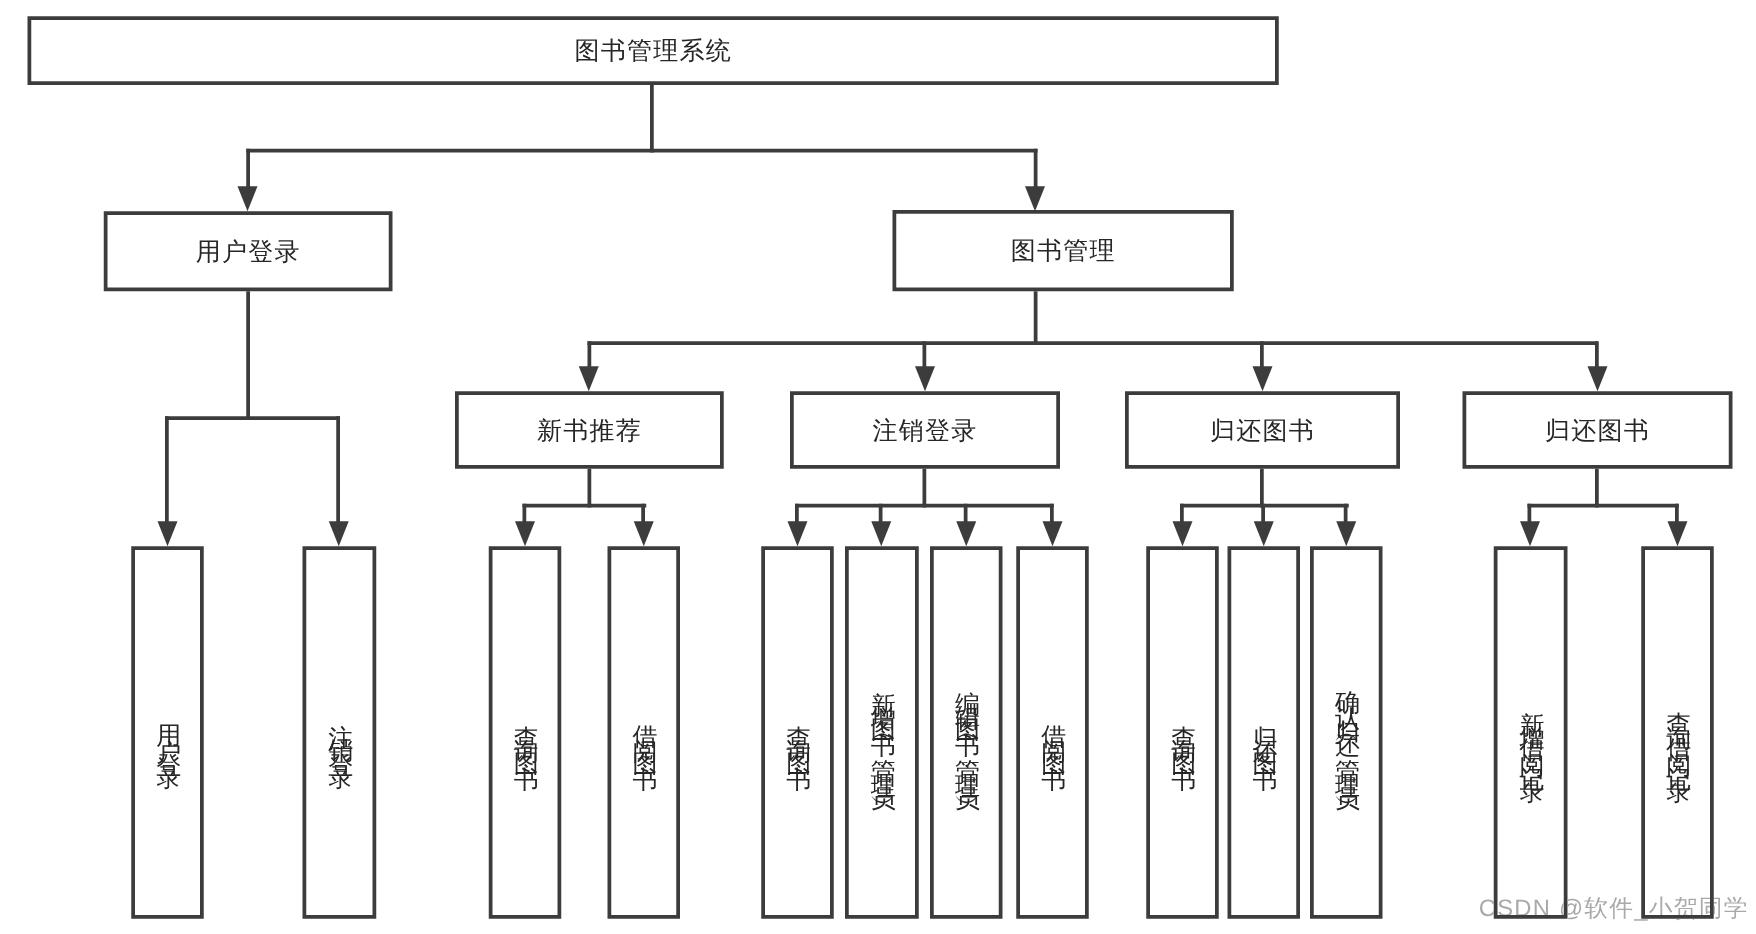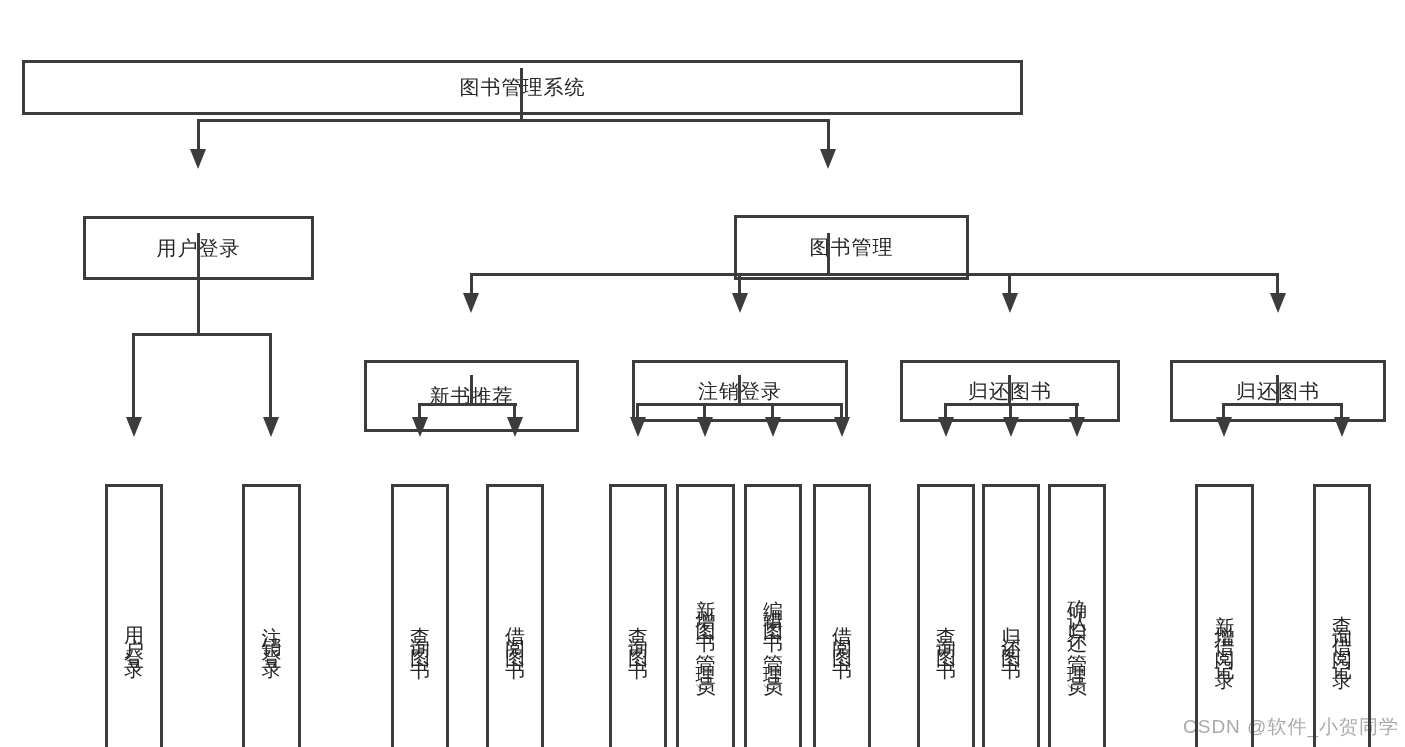--- a/index.html
+++ b/index.html
@@ -10,21 +10,21 @@
   }
   html,body{margin:0;padding:0;background:var(--bg);}
   #stage{
     position:relative;width:1405px;height:747px;background:var(--bg);
     font-family:"Liberation Sans","DejaVu Sans",sans-serif;
     color:var(--text);overflow:hidden;
   }
   .box{
     position:absolute;box-sizing:border-box;border:3px solid var(--line);
     background:#fff;display:flex;align-items:center;justify-content:center;
-    font-size:20px;letter-spacing:1px;color:var(--text);margin-top:47px;
+    font-size:20px;letter-spacing:1px;color:var(--text);
   }
   .vbox{
     writing-mode:vertical-lr;text-orientation:mixed;
     letter-spacing:11px;line-height:1.05;font-size:20px;
   }
   .hline,.vline{position:absolute;background:var(--line);}
   .hline{height:3px;}
   .vline{width:3px;}
   .arrow{
     position:absolute;width:0;height:0;
@@ -49,21 +49,21 @@
   <div class="vline" style="left:520px;top:68px;height:54px;"></div>
   <div class="hline" style="left:197px;top:119px;width:633px;"></div>
   <div class="vline" style="left:197px;top:119px;height:36px;"></div>
   <div class="vline" style="left:827px;top:119px;height:36px;"></div>
   <div class="arrow" style="left:190px;top:149px;"></div>
   <div class="arrow" style="left:820px;top:149px;"></div>
 
   <div class="box" style="left:83px;top:169px;width:231px;height:64px;">
     <span>用户登录</span>
   </div>
-  <div class="box" style="left:734px;top:168px;width:235px;height:65px;">
+  <div class="box" style="left:714px;top:168px;width:273px;height:65px;">
     <span>图书管理</span>
   </div>
 
   <div class="vline" style="left:197px;top:233px;height:103px;"></div>
   <div class="hline" style="left:132px;top:333px;width:140px;"></div>
   <div class="vline" style="left:132px;top:333px;height:88px;"></div>
   <div class="vline" style="left:269px;top:333px;height:88px;"></div>
   <div class="arrow" style="left:126px;top:417px;"></div>
   <div class="arrow" style="left:263px;top:417px;"></div>
 
@@ -71,21 +71,21 @@
   <div class="hline" style="left:470px;top:273px;width:808px;"></div>
   <div class="vline" style="left:470px;top:273px;height:24px;"></div>
   <div class="vline" style="left:738px;top:273px;height:24px;"></div>
   <div class="vline" style="left:1008px;top:273px;height:24px;"></div>
   <div class="vline" style="left:1276px;top:273px;height:24px;"></div>
   <div class="arrow" style="left:463px;top:293px;"></div>
   <div class="arrow" style="left:732px;top:293px;"></div>
   <div class="arrow" style="left:1002px;top:293px;"></div>
   <div class="arrow" style="left:1270px;top:293px;"></div>
 
-  <div class="box" style="left:364px;top:313px;width:215px;height:72px;">
+  <div class="box" style="left:364px;top:313px;width:215px;height:62px;">
     <span>新书推荐</span>
   </div>
   <div class="box" style="left:632px;top:313px;width:216px;height:62px;">
     <span>注销登录</span>
   </div>
   <div class="box" style="left:900px;top:313px;width:220px;height:62px;">
     <span>归还图书</span>
   </div>
   <div class="box" style="left:1170px;top:313px;width:216px;height:62px;">
     <span>归还图书</span>

